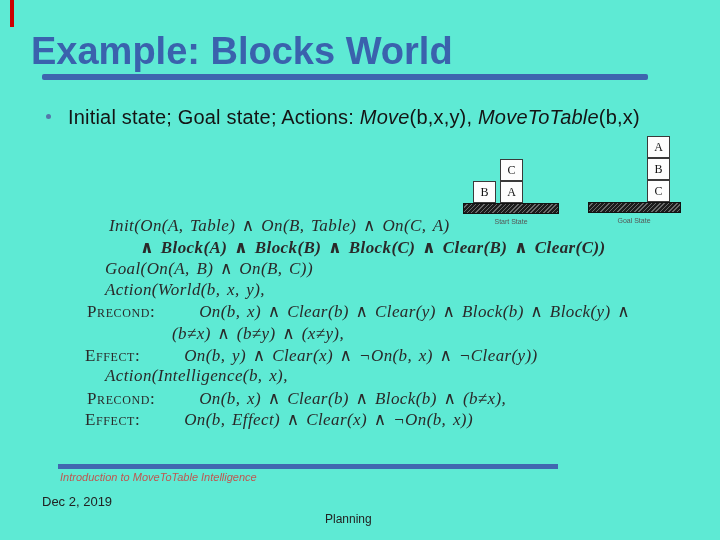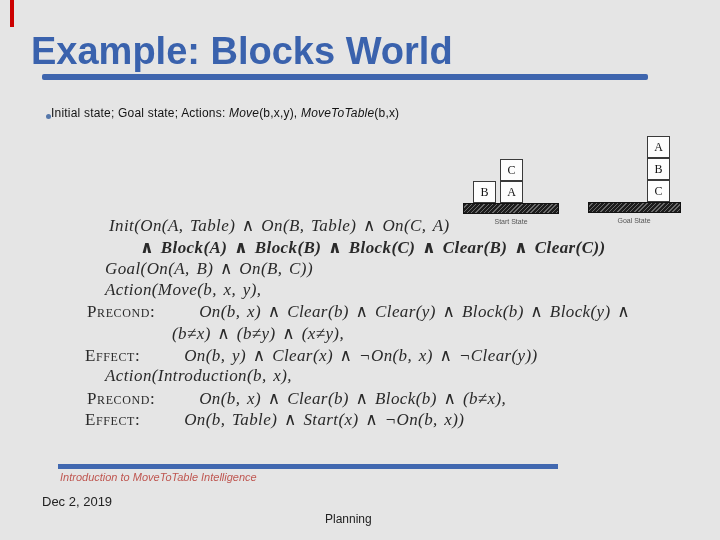--- a/index.html
+++ b/index.html
@@ -1,24 +1,24 @@
 <!DOCTYPE html>
 <html style="--title-blue: #3A62AD; --rule-blue: #3E65AE; --footer-rule-blue: #4168B0; --accent-red: #CC0000; --bullet-blue: #5577AA; --footer-text-red: #BF5650; --logo-red: #C4524E;"><head>
 <meta charset="utf-8">
 <style>
   html,body{margin:0;padding:0;background:#fff;}
-  .slide{position:relative;width:720px;height:540px;background:#e5e5e5;overflow:hidden;
+  .slide{position:relative;width:720px;height:540px;background:#5eead4;overflow:hidden;
          font-family:"Liberation Sans",sans-serif;}
   .red-accent{position:absolute;left:10px;top:0;width:4px;height:27px;background:var(--accent-red);}
   .title{position:absolute;left:31px;top:30px;margin:0;font-size:38px;font-weight:bold;
          color:var(--title-blue);letter-spacing:0px;white-space:nowrap;}
   .title-rule{position:absolute;left:42px;top:74px;width:606px;height:6px;background:var(--rule-blue);border-radius:2px;}
   .bullet-row{position:absolute;left:46px;top:106px;display:flex;align-items:flex-start;}
   .bullet-dot{width:5px;height:5px;border-radius:50%;background:var(--bullet-blue);margin-top:8px;flex:none;}
-  .bullet-text{font-size:12px;color:#141414;letter-spacing:0.2px;white-space:nowrap;}
+  .bullet-text{margin-left:17px;font-size:20px;color:#141414;letter-spacing:0.2px;white-space:nowrap;}
   .bullet-text .s-it{font-style:italic;}
   
   .f-line{position:absolute;font-family:"Liberation Serif","DejaVu Serif",serif;font-size:17px;
           color:#2a2a2a;letter-spacing:0.4px;word-spacing:2px;white-space:nowrap;}
   .f-line .s-it{font-style:italic;margin-left:37px;}
   .f-line .s-sc{font-style:normal;font-variant:small-caps;letter-spacing:0.6px;text-align:center;}
   .diagram-table{position:absolute;box-sizing:border-box;border:1px solid #111;
      background:repeating-linear-gradient(135deg,#1c1c1c 0px,#1c1c1c 2px,#6a6a6a 2px,#6a6a6a 3px);}
   .block{position:absolute;box-sizing:border-box;background:#fdfdfd;border:1.5px solid #3a3a3a;
      display:flex;align-items:center;justify-content:center;
@@ -63,27 +63,27 @@
         <div class="diagram-table" style="left: 588px; top: 202px; width: 93px; height: 11px;"></div>
         <div class="block" style="left: 647px; top: 180px; width: 23px; height: 22px;">C</div>
         <div class="block" style="left: 647px; top: 158px; width: 23px; height: 22px;">B</div>
         <div class="block" style="left: 647px; top: 136px; width: 23px; height: 22px;">A</div>
         <div class="diagram-label" style="left: 634px; top: 217px;">Goal State</div>
       </div>
     <div id="formula">
         <div class="f-line" style="left: 72px; top: 215px;"><span class="s-it">Init(On(A, Table) ∧ On(B, Table) ∧ On(C, A)</span></div>
         <div class="f-line" style="left: 103px; top: 236.6px; font-weight: bold;"><span class="s-it">∧ Block(A) ∧ Block(B) ∧ Block(C) ∧ Clear(B) ∧ Clear(C))</span></div>
         <div class="f-line" style="left: 68px; top: 258.2px;"><span class="s-it">Goal(On(A, B) ∧ On(B, C))</span></div>
-        <div class="f-line" style="left: 68px; top: 279.8px;"><span class="s-it">Action(Move(b, x, y),</span></div>
+        <div class="f-line" style="left: 68px; top: 279.8px;"><span class="s-it">Action(World(b, x, y),</span></div>
         <div class="f-line" style="left: 87px; top: 301.4px;"><span class="s-sc">Precond: </span><span class="s-it">On(b, x) ∧ Clear(b) ∧ Clear(y) ∧ Block(b) ∧ Block(y) ∧</span></div>
         <div class="f-line" style="left: 135px; top: 323px;"><span class="s-it">(b≠x) ∧ (b≠y) ∧ (x≠y),</span></div>
         <div class="f-line" style="left: 85px; top: 344.6px;"><span class="s-sc">Effect: </span><span class="s-it">On(b, y) ∧ Clear(x) ∧ ¬On(b, x) ∧ ¬Clear(y))</span></div>
-        <div class="f-line" style="left: 68px; top: 366.2px;"><span class="s-it">Action(Introduction(b, x),</span></div>
+        <div class="f-line" style="left: 68px; top: 366.2px;"><span class="s-it">Action(Intelligence(b, x),</span></div>
         <div class="f-line" style="left: 87px; top: 387.8px;"><span class="s-sc">Precond: </span><span class="s-it">On(b, x) ∧ Clear(b) ∧ Block(b) ∧ (b≠x),</span></div>
-        <div class="f-line" style="left: 85px; top: 409.4px;"><span class="s-sc">Effect: </span><span class="s-it">On(b, Table) ∧ Start(x) ∧ ¬On(b, x))</span></div>
+        <div class="f-line" style="left: 85px; top: 409.4px;"><span class="s-sc">Effect: </span><span class="s-it">On(b, Effect) ∧ Clear(x) ∧ ¬On(b, x))</span></div>
       </div>
   </div>
 
   <div class="footer-rule"></div>
   <div class="footer-course">Introduction to MoveToTable Intelligence</div>
   <div class="footer-date">Dec 2, 2019</div>
   <div class="footer-topic">Planning</div>
 
 </div>
 

